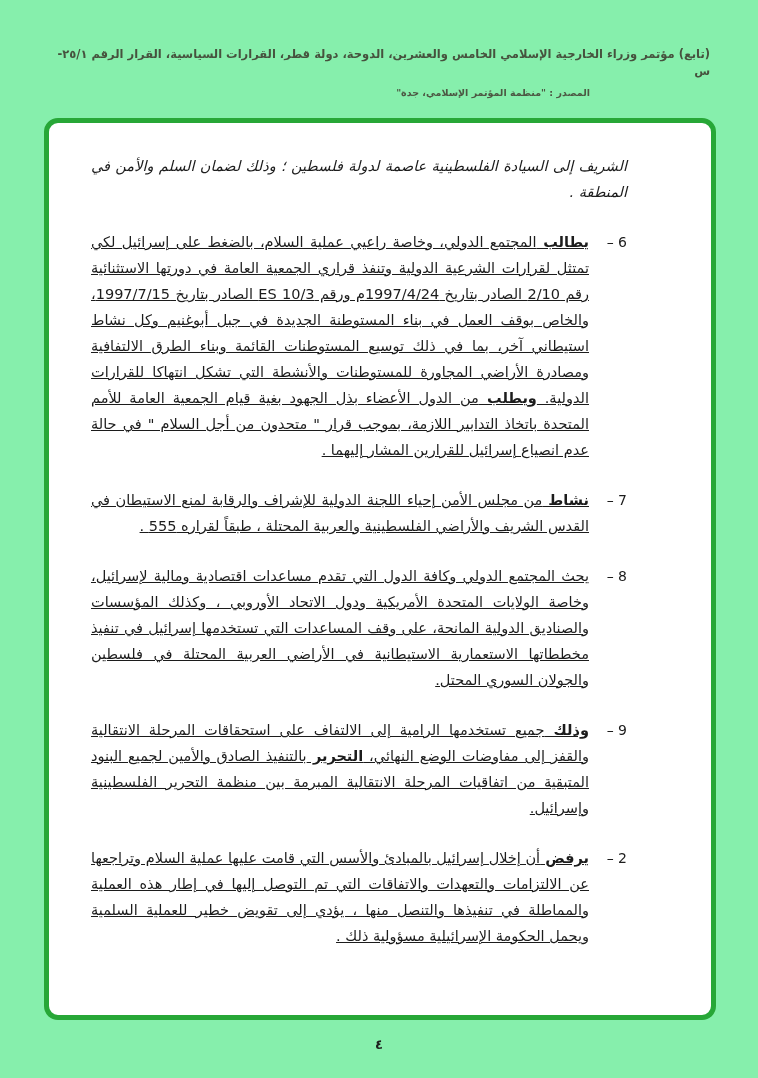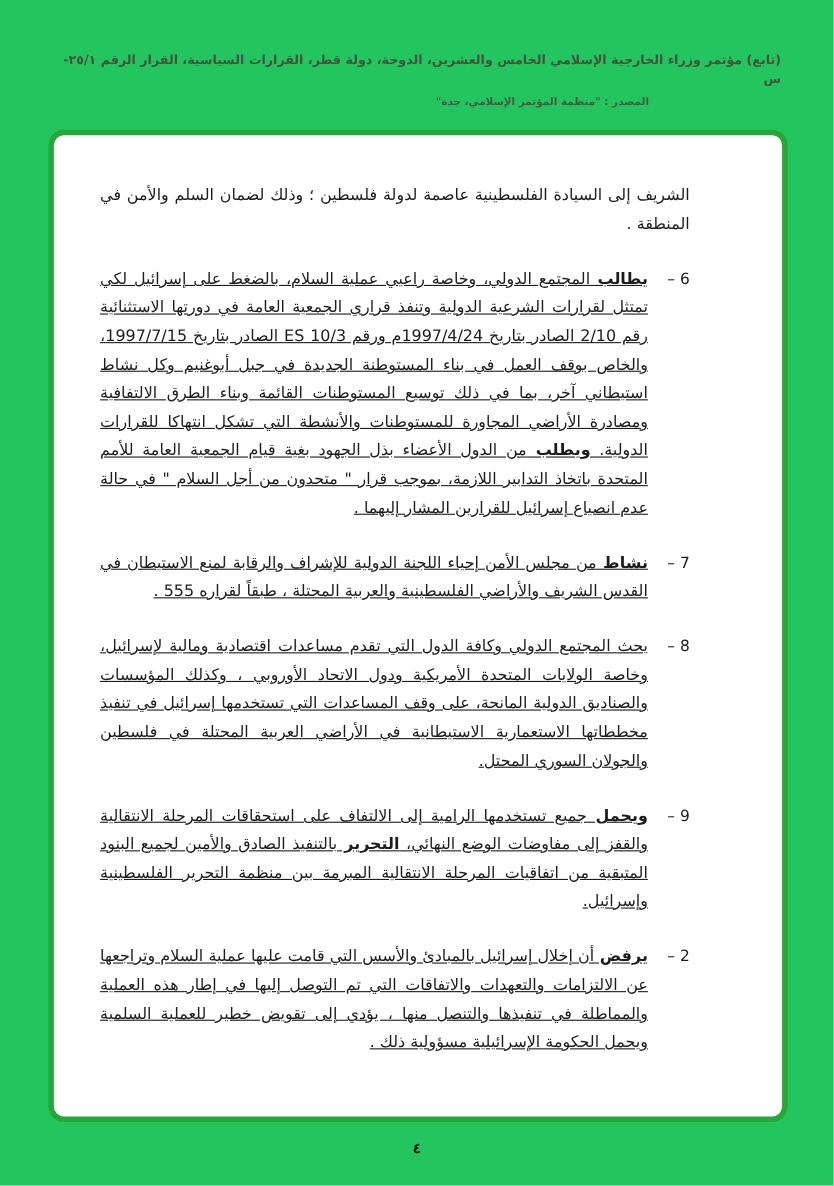--- a/index.html
+++ b/index.html
@@ -8,21 +8,21 @@
     background: #ffffff;
     width: 758px;
     height: 1078px;
     overflow: hidden;
     font-family: "DejaVu Sans", sans-serif;
   }
   .page {
     position: relative;
     width: 758px;
     height: 1078px;
-    background: #22c55e;
+    background: #86efac;
     direction: rtl;
   }
   .header {
     position: absolute;
     top: 46px;
     right: 48px;
     left: 48px;
     text-align: right;
     color: #46523e;
   }
@@ -54,22 +54,23 @@
     position: absolute;
     top: 30px;
     right: 84px;
     left: 42px;
     color: #1c1c1c;
     font-size: 14.5px;
     line-height: 26px;
     text-align: justify;
   }
   .intro {
-    margin: 12px 0 22px 0;
+    margin: 0 0 22px 0;
     text-align: justify;
+    font-style: italic;
   }
   .item {
     display: flex;
     margin-top: 24px;
     align-items: flex-start;
   }
   .item-number {
     flex: 0 0 38px;
     width: 38px;
     text-align: right;
@@ -119,21 +120,21 @@
           <div class="item">
             <div class="item-number">7 –</div>
             <div class="item-text"><span class="bold">نشاط </span><span>من مجلس الأمن إحياء اللجنة الدولية للإشراف والرقابة لمنع الاستيطان في القدس الشريف والأراضي الفلسطينية والعربية المحتلة ، طبقاً لقراره 555 .</span></div>
           </div>
           <div class="item">
             <div class="item-number">8 –</div>
             <div class="item-text"><span>يحث المجتمع الدولي وكافة الدول التي تقدم مساعدات اقتصادية ومالية لإسرائيل، وخاصة الولايات المتحدة الأمريكية ودول الاتحاد الأوروبي ، وكذلك المؤسسات والصناديق الدولية المانحة، على وقف المساعدات التي تستخدمها إسرائيل في تنفيذ مخططاتها الاستعمارية الاستيطانية في الأراضي العربية المحتلة في فلسطين والجولان السوري المحتل.</span></div>
           </div>
           <div class="item">
             <div class="item-number">9 –</div>
-            <div class="item-text"><span class="bold">ويحمل </span><span>جميع تستخدمها الرامية إلى الالتفاف على استحقاقات المرحلة الانتقالية والقفز إلى مفاوضات الوضع النهائي، </span><span class="bold">التحرير </span><span>بالتنفيذ الصادق والأمين لجميع البنود المتبقية من اتفاقيات المرحلة الانتقالية المبرمة بين منظمة التحرير الفلسطينية وإسرائيل.</span></div>
+            <div class="item-text"><span class="bold">وذلك </span><span>جميع تستخدمها الرامية إلى الالتفاف على استحقاقات المرحلة الانتقالية والقفز إلى مفاوضات الوضع النهائي، </span><span class="bold">التحرير </span><span>بالتنفيذ الصادق والأمين لجميع البنود المتبقية من اتفاقيات المرحلة الانتقالية المبرمة بين منظمة التحرير الفلسطينية وإسرائيل.</span></div>
           </div>
           <div class="item">
             <div class="item-number">2 –</div>
             <div class="item-text"><span class="bold">يرفض </span><span>أن إخلال إسرائيل بالمبادئ والأسس التي قامت عليها عملية السلام وتراجعها عن الالتزامات والتعهدات والاتفاقات التي تم التوصل إليها في إطار هذه العملية والمماطلة في تنفيذها والتنصل منها ، يؤدي إلى تقويض خطير للعملية السلمية ويحمل الحكومة الإسرائيلية مسؤولية ذلك .</span></div>
           </div>
         </div>
     </div>
   </div>
 
   <div class="footer-page-number">٤</div>

